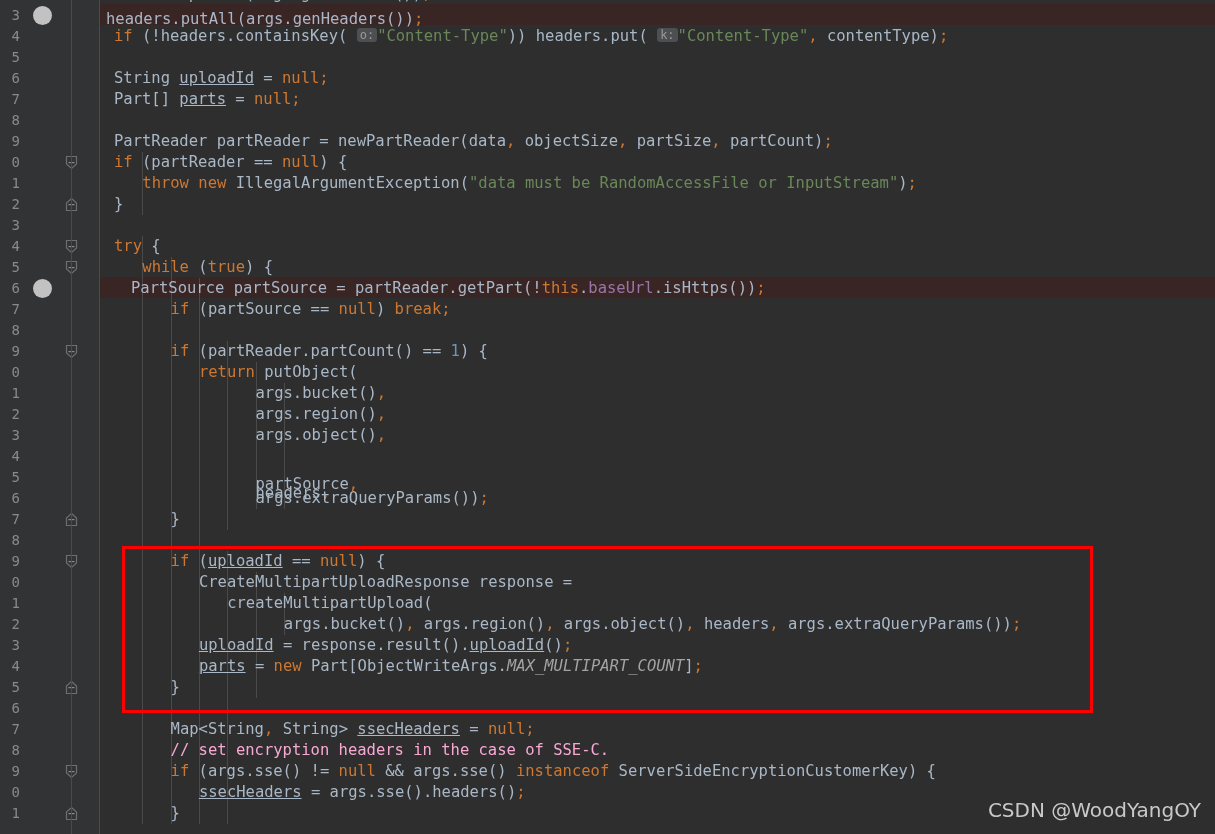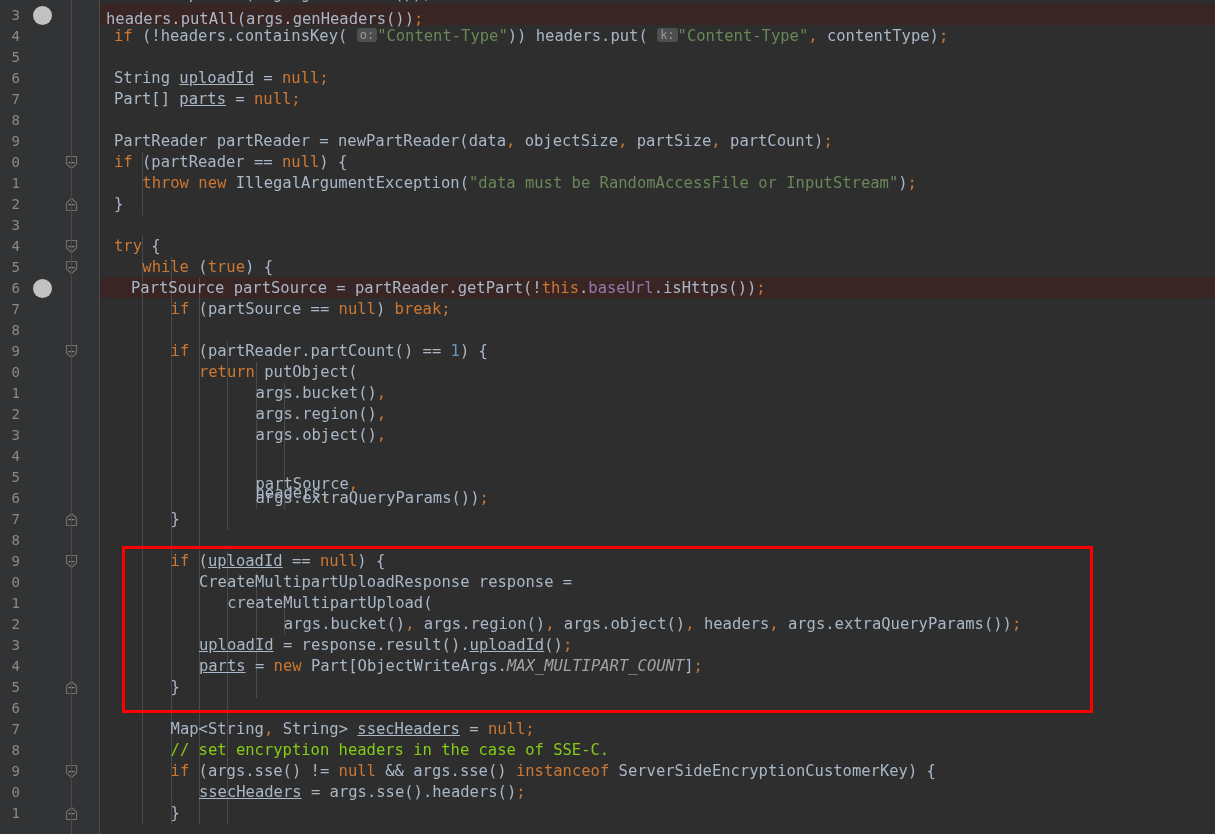--- a/index.html
+++ b/index.html
@@ -124,21 +124,21 @@
     font-size: 15.5px;
     color: #a9b7c6;
     z-index: 3;
     padding-left: 14px;
   }
 
   
   .kw   { color: #cc7832; }        
   .str  { color: #6a8759; }        
   .num  { color: #6897bb; }        
-  .cmt  { color: #84cc16; }        
+  .cmt  { color: #f9a8d4; }        
   .fld  { color: #9876aa; }        
   .sfld { color: #a3a3a3; font-style: italic; } 
   .lvar { color: #a9b7c6; text-decoration: underline; } 
   .pln  { color: #a9b7c6; }
   .sem  { color: #cc7832; }        
 
   .hint {
     display: inline-block;
     background: #4d4f51;
     color: #9a9a9a;
@@ -361,14 +361,15 @@
         <div class="code-line" style="top: 803px; padding-left: 70.6px;">}</div>
       </div>
   </div>
 
   <div class="clip-top">
       <div class="code-line" style="top: -16px; padding-left: 114px;"><span class="pln">headers</span>.<span class="pln">putAll</span>(<span class="pln">args</span>.<span class="pln">genHeaders</span>())<span class="sem">;</span></div>
     </div>
 
   <div id="redbox" class="redbox" style="left: 122px; top: 546px; width: 971px; height: 167px;"></div>
 
+  <div id="watermark" class="watermark" style="right: 14px; top: 798px;">CSDN @WoodYangOY</div>
 
 </div>
 
 </body></html>

